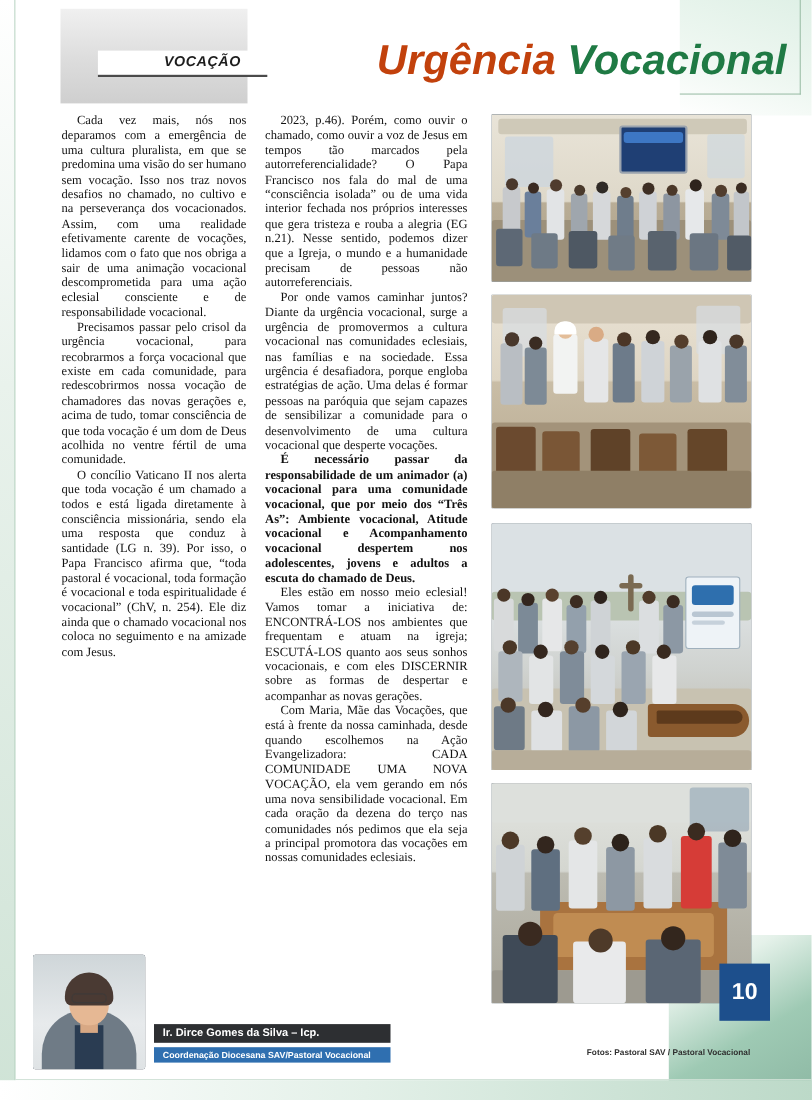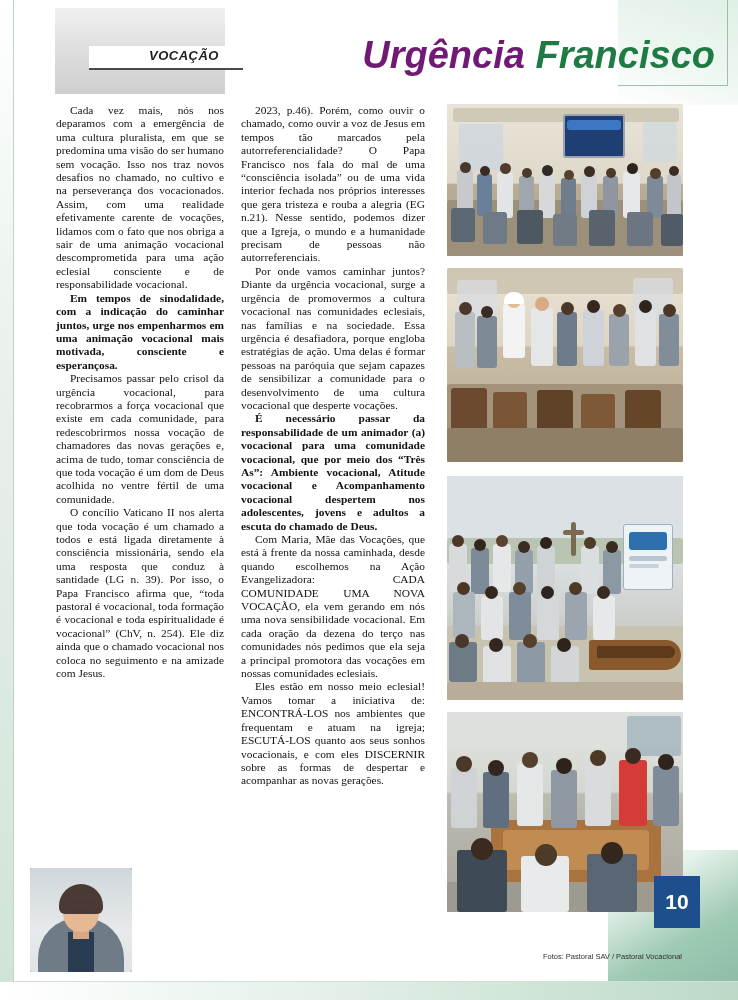--- a/index.html
+++ b/index.html
@@ -70,21 +70,21 @@
     font-weight: bold; font-style: italic;
     font-size: 13px; letter-spacing: .5px; color: #1d1d1d; margin-left: 47px;
   }
   .title {
     position: absolute; right: 0; top: 26px;
     font-family: "Liberation Sans", sans-serif;
     font-weight: bold; font-style: italic;
     font-size: 38px; line-height: 42px;
     white-space: nowrap;
   }
-  .title .t1 { color: #701a75; margin-left: 25px; }
+  .title .t1 { color: #c2410c; margin-left: 25px; }
   .title .t2 { color: #1f7a44; }
 
   
   .col {
     position: absolute;
     font-size: 11.4px;
     line-height: 13.4px;
     text-align: justify;
     color: #111111;
     hyphens: auto;
@@ -102,21 +102,21 @@
     background: #53606b;
   }
   .ph-1 { left: 447px; top: 104px; width: 236px; height: 152px; }
   .ph-2 { left: 447px; top: 268px; width: 236px; height: 194px; }
   .ph-3 { left: 447px; top: 476px; width: 236px; height: 224px; }
   .ph-4 { left: 447px; top: 712px; width: 236px; height: 200px; }
 
   .credit {
     position: absolute; right: 56px; top: 952px;
     font-family: "Liberation Sans", sans-serif;
-    font-size: 7.5px; color: #2f2f2f;
+    font-size: 7.5px; color: #2f2f2f; font-weight: bold;
   }
 
   
   .pagenum {
     position: absolute; right: 38px; bottom: 72px;
     width: 46px; height: 52px;
     background: #1d4f8c;
     color: #ffffff;
     font-family: "Liberation Sans", sans-serif;
     font-weight: bold; font-size: 21px;
@@ -198,37 +198,36 @@
   <div class="corner-tr-line2"></div>
   <div class="corner-br"></div>
   <div class="bottom-line"></div>
   <div class="bottom-band"></div>
 
   <div class="header">
     <div class="kicker-box"></div>
     <div class="kicker-bar"></div>
     <div class="kicker-text">VOCAÇÃO</div>
     <div class="title">
-      <span class="t1">Urgência </span><span class="t2">Francisco</span>
+      <span class="t1">Urgência </span><span class="t2">Vocacional</span>
     </div>
   </div>
 
   <div class="col col-1">
     <p>Cada vez mais, nós nos deparamos com a emergência de uma cultura pluralista, em que se predomina uma visão do ser humano sem vocação. Isso nos traz novos desafios no chamado, no cultivo e na perseverança dos vocacionados. Assim, com uma realidade efetivamente carente de vocações, lidamos com o fato que nos obriga a sair de uma animação vocacional descomprometida para uma ação eclesial consciente e de responsabilidade vocacional.</p>
-    <p class="b">Em tempos de sinodalidade, com a indicação do caminhar juntos, urge nos empenharmos em uma animação vocacional mais motivada, consciente e esperançosa.</p>
     <p>Precisamos passar pelo crisol da urgência vocacional, para recobrarmos a força vocacional que existe em cada comunidade, para redescobrirmos nossa vocação de chamadores das novas gerações e, acima de tudo, tomar consciência de que toda vocação é um dom de Deus acolhida no ventre fértil de uma comunidade.</p>
     <p>O concílio Vaticano II nos alerta que toda vocação é um chamado a todos e está ligada diretamente à consciência missionária, sendo ela uma resposta que conduz à santidade (LG n. 39). Por isso, o Papa Francisco afirma que, “toda pastoral é vocacional, toda formação é vocacional e toda espiritualidade é vocacional” (ChV, n. 254). Ele diz ainda que o chamado vocacional nos coloca no seguimento e na amizade com Jesus.</p>
   </div>
 
   <div class="col col-2">
     <p>2023, p.46). Porém, como ouvir o chamado, como ouvir a voz de Jesus em tempos tão marcados pela autorreferencialidade? O Papa Francisco nos fala do mal de uma “consciência isolada” ou de uma vida interior fechada nos próprios interesses que gera tristeza e rouba a alegria (EG n.21). Nesse sentido, podemos dizer que a Igreja, o mundo e a humanidade precisam de pessoas não autorreferenciais.</p>
     <p>Por onde vamos caminhar juntos? Diante da urgência vocacional, surge a urgência de promovermos a cultura vocacional nas comunidades eclesiais, nas famílias e na sociedade. Essa urgência é desafiadora, porque engloba estratégias de ação. Uma delas é formar pessoas na paróquia que sejam capazes de sensibilizar a comunidade para o desenvolvimento de uma cultura vocacional que desperte vocações.</p>
     <p class="b">É necessário passar da responsabilidade de um animador (a) vocacional para uma comunidade vocacional, que por meio dos “Três As”: Ambiente vocacional, Atitude vocacional e Acompanhamento vocacional despertem nos adolescentes, jovens e adultos a escuta do chamado de Deus.</p>
+    <p>Eles estão em nosso meio eclesial! Vamos tomar a iniciativa de: ENCONTRÁ-LOS nos ambientes que frequentam e atuam na igreja; ESCUTÁ-LOS quanto aos seus sonhos vocacionais, e com eles DISCERNIR sobre as formas de despertar e acompanhar as novas gerações.</p>
     <p>Com Maria, Mãe das Vocações, que está à frente da nossa caminhada, desde quando escolhemos na Ação Evangelizadora: CADA COMUNIDADE UMA NOVA VOCAÇÃO, ela vem gerando em nós uma nova sensibilidade vocacional. Em cada oração da dezena do terço nas comunidades nós pedimos que ela seja a principal promotora das vocações em nossas comunidades eclesiais.</p>
-    <p>Eles estão em nosso meio eclesial! Vamos tomar a iniciativa de: ENCONTRÁ-LOS nos ambientes que frequentam e atuam na igreja; ESCUTÁ-LOS quanto aos seus sonhos vocacionais, e com eles DISCERNIR sobre as formas de despertar e acompanhar as novas gerações.</p>
   </div>
 
   <div class="photo ph-1">
     <div class="scene">
       <div class="s-wall" style="background:linear-gradient(180deg,#e9e4d8 0%,#ded8c9 52%,#b9ad96 53%,#ab9f88 100%)"></div>
       <div class="p" style="left:6px;top:4px;width:226px;height:14px;background:#cfc9b8"></div>
       <div class="p" style="left:116px;top:10px;width:62px;height:44px;background:#1f3f74;border:2px solid #9aa3ae"></div>
       <div class="p" style="left:120px;top:16px;width:54px;height:10px;background:#3d77c4"></div>
       <div class="p" style="left:12px;top:20px;width:44px;height:46px;background:#cdd6dd;opacity:.8"></div>
       <div class="p" style="left:196px;top:18px;width:34px;height:40px;background:#cfd8de;opacity:.75"></div>
@@ -401,15 +400,17 @@
 
   <div class="author-photo">
     <div class="author-bg"></div>
     <div class="author-jacket"></div>
     <div class="author-shirt"></div>
     <div class="author-neck"></div>
     <div class="author-face"></div>
     <div class="author-hair"></div>
     <div class="author-glass"></div>
   </div>
+  <div class="author-name">Ir. Dirce Gomes da Silva – Icp.</div>
+  <div class="author-role">Coordenação Diocesana SAV/Pastoral Vocacional</div>
 
   <div class="pagenum">10</div>
 </div>
 
 </body></html>

